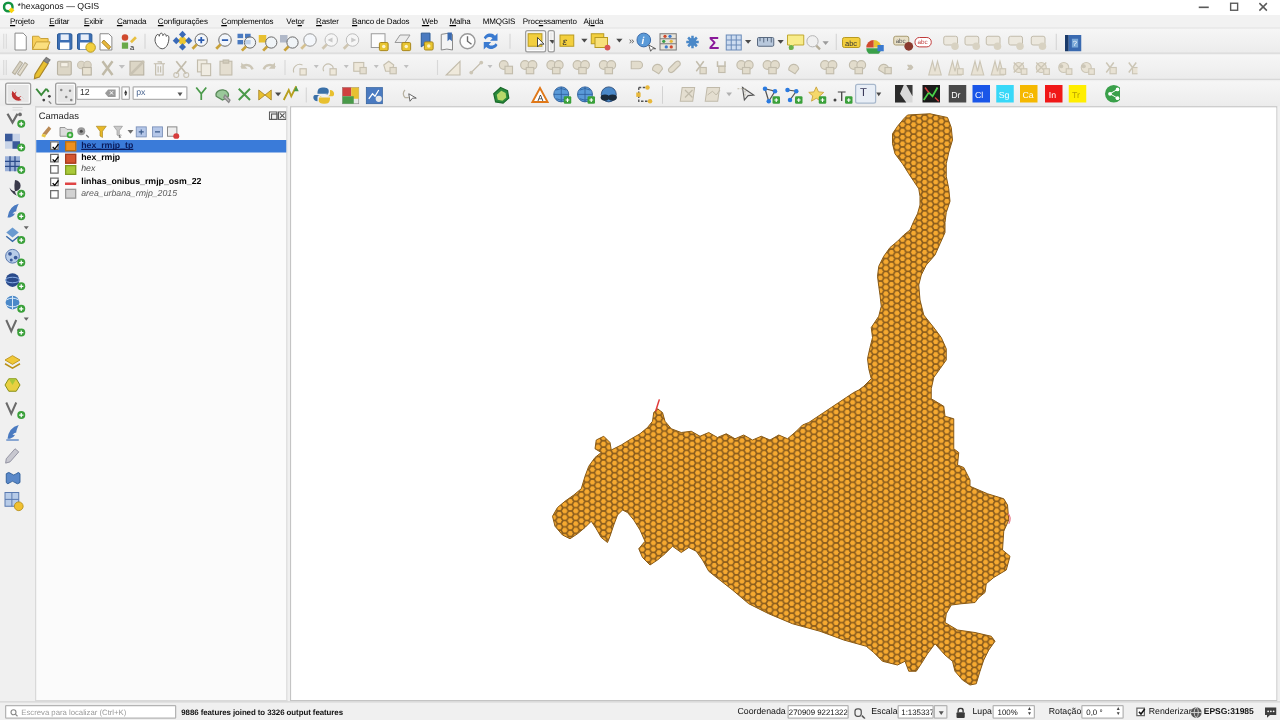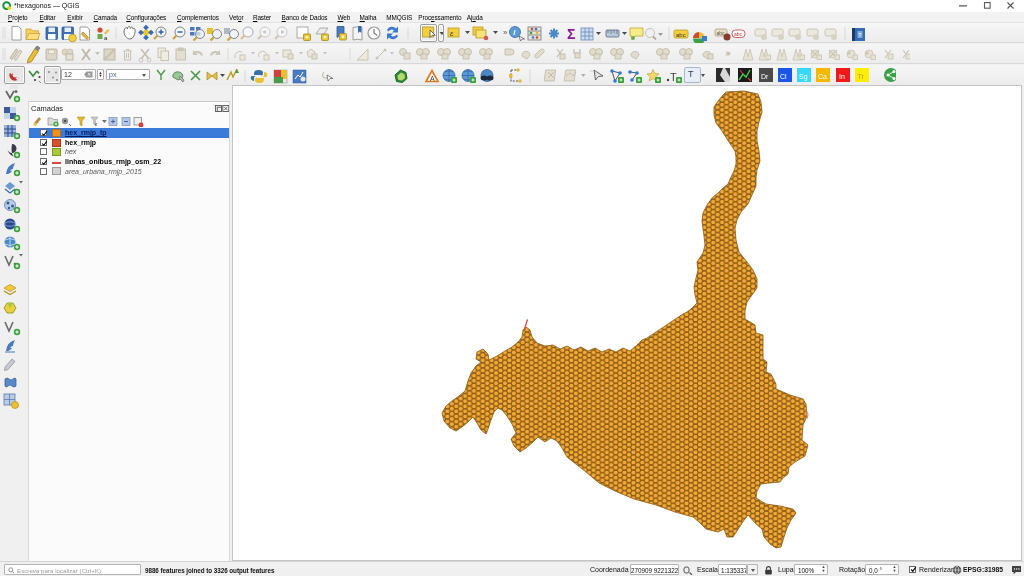--- a/index.html
+++ b/index.html
@@ -12,21 +12,21 @@
 
 #menubar { left:0; top:11.5px; width:1024px; height:11.5px; background:#f2f2f2; border-bottom:0.5px solid #e2e2e2; font-size:6.4px; letter-spacing:-0.1px; color:#000; }
 .mi { position:absolute; top:2px; }
 
 #tb { left:0; top:23px; width:1024px; height:62px; background:#f0f0f0; }
 .tbrow { position:absolute; left:0; width:1024px; height:20px; border-bottom:1px solid #d8d8d8; background:linear-gradient(#f6f6f6,#ececec); }
 .dd { position:absolute; top:9px; width:0; height:0; border-left:2.5px solid transparent; border-right:2.5px solid transparent; border-top:3px solid #4a4a4a; }
 .pressed { position:absolute; background:#ebebeb; border:1px solid #9e9e9e; border-radius:2px; box-shadow:inset 0 0 0 1px #fcfcfc; }
 
 #leftbar { left:0; top:85px; width:28px; height:476px; background:#f0f0f0; }
-#panel { left:28px; top:85px; width:202px; height:476px; background:#fbfbfb; border:1px solid #d9d9d9; border-top:1px solid #c9c9c9;margin-top:16px; }
+#panel { left:28px; top:85px; width:202px; height:476px; background:#fbfbfb; border:1px solid #d9d9d9; border-top:1px solid #c9c9c9; }
 #canvas { left:233px; top:86px; width:788px; height:474px; background:#ffffff; }
 #canvas-border { left:232px; top:85px; width:790px; height:476px; border:1px solid #c4c4c4; }
 #rightmargin { left:1022px; top:85px; width:2px; height:476px; background:#f0f0f0; }
 
 #panel-title { position:absolute; left:2px; top:2px; font-size:7.5px; color:#222; }
 .layer-row { position:absolute; left:0; width:200px; height:9.6px; font-size:7.3px; }
 .cb { position:absolute; width:7px; height:7px; background:#fff; border:1px solid #6e6e6e; }
 .swatch { position:absolute; width:9px; height:8px; }
 .lname { position:absolute; top:1px; white-space:nowrap; }
 

